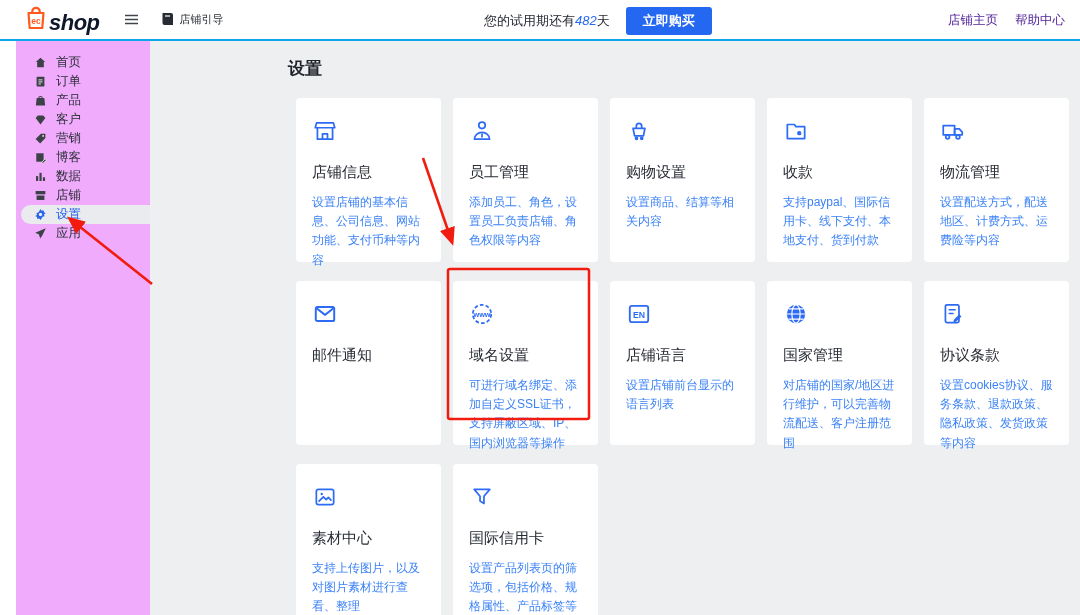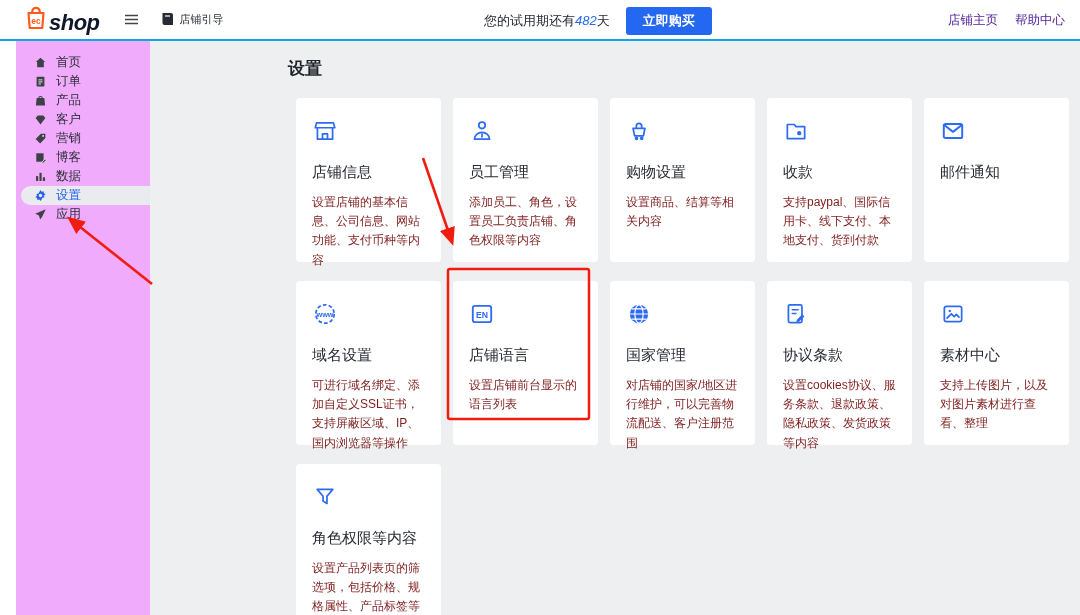--- a/index.html
+++ b/index.html
@@ -26,21 +26,21 @@
   .side-item.active { margin:0 5px; padding-left:13px; background:#e9ebee; border-radius:10px; color:#2563eb; }
   .side-item.active svg { color:#2563eb; }
 
   
   .main { position:absolute; top:41px; left:150px; right:0; bottom:0; background:#edeff1; padding:16px 0 0 138px; }
   .page-title { font-size:17px; font-weight:bold; color:#1f2329; }
   .grid { margin-top:18px; display:grid; grid-template-columns:repeat(5,145px); gap:19px 12px;padding-left:8px; }
   .card { background:#fff; border-radius:4px; height:164px; padding:20px 16px; cursor:pointer; }
   .card-icon { width:26px; height:26px; color:#2e6bf5; display:block; }
   .card-title { margin-top:19px; font-size:15px; color:#272b33; }
-  .card-desc { margin-top:11px; font-size:12px; line-height:1.6; color:#7f1d1d; }
+  .card-desc { margin-top:11px; font-size:12px; line-height:1.6; color:#3b82f6; }
 
   
   .annot { position:absolute; top:0; left:0; width:1080px; height:615px; pointer-events:none; z-index:40; }
 </style>
 </head>
 <body>
 
 <div class="topbar">
   <div class="logo">
     <span>
@@ -121,20 +121,27 @@
     <span>博客</span>
   </div>
   <div class="side-item">
     <svg viewBox="0 0 16 16">
         <rect x="2.5" y="7.5" width="2.7" height="6" fill="currentColor"></rect>
         <rect x="6.7" y="3.5" width="2.7" height="10" fill="currentColor"></rect>
         <rect x="10.9" y="9" width="2.7" height="4.5" fill="currentColor"></rect>
       </svg>
     <span>数据</span>
   </div>
+  <div class="side-item">
+    <svg viewBox="0 0 16 16">
+        <path d="M2 2.5h12v4H2z" fill="currentColor"></path>
+        <path d="M3.2 8h9.6v5.5H3.2z" fill="currentColor"></path>
+      </svg>
+    <span>店铺</span>
+  </div>
   <div class="side-item active">
     <svg viewBox="0 0 16 16">
         <path d="M8 1.3l1.3 2.1 2.4-.6.6 2.4 2.1 1.3-2.1 1.3.6 2.4-2.4.6L9.3 13 8 14.7 6.7 13l-2.4.6-.6-2.4-2.1-1.3 2.1-1.3-.6-2.4 2.4-.6z" fill="currentColor"></path>
         <circle cx="8" cy="8" r="2.1" fill="#e9ebee"></circle>
       </svg>
     <span>设置</span>
   </div>
   <div class="side-item">
     <svg viewBox="0 0 16 16">
         <path d="M14.5 1.5L1.5 7.2l4.6 1.9L7.6 14l2.6-3.6 4.3-8.9z" fill="currentColor"></path>
@@ -181,20 +188,30 @@
 
     <div class="card">
       <svg class="card-icon" viewBox="0 0 24 24" fill="none" stroke="currentColor" stroke-width="1.6" stroke-linejoin="round" stroke-linecap="round">
           <path d="M4 6h6.5L12 8h8v11H4z"></path>
           <circle cx="15" cy="14" r="1.2" fill="currentColor"></circle>
         </svg>
       <div class="card-title">收款</div>
       <div class="card-desc">支持paypal、国际信用卡、线下支付、本地支付、货到付款</div>
     </div>
 
+    <div class="card">
+      <svg class="card-icon" viewBox="0 0 24 24" fill="none" stroke="currentColor" stroke-width="1.6" stroke-linejoin="round" stroke-linecap="round">
+          <rect x="3" y="7" width="10.5" height="8.5"></rect>
+          <path d="M13.5 10h4.3l2.7 3v2.5h-7z"></path>
+          <circle cx="7" cy="17.6" r="1.7"></circle>
+          <circle cx="16.6" cy="17.6" r="1.7"></circle>
+        </svg>
+      <div class="card-title">物流管理</div>
+      <div class="card-desc">设置配送方式，配送地区、计费方式、运费险等内容</div>
+    </div>
 
     <div class="card">
       <svg class="card-icon" viewBox="0 0 24 24" fill="none" stroke="currentColor" stroke-width="1.8" stroke-linejoin="round" stroke-linecap="round">
           <rect x="3.5" y="5.5" width="17" height="13" rx="1.5"></rect>
           <path d="M4.5 7l7.5 5.8L19.5 7"></path>
         </svg>
       <div class="card-title">邮件通知</div>
     </div>
 
     <div class="card">
@@ -242,21 +259,21 @@
           <circle cx="9" cy="9.2" r="1.1" fill="currentColor" stroke="none"></circle>
         </svg>
       <div class="card-title">素材中心</div>
       <div class="card-desc">支持上传图片，以及对图片素材进行查看、整理</div>
     </div>
 
     <div class="card">
       <svg class="card-icon" viewBox="0 0 24 24" fill="none" stroke="currentColor" stroke-width="1.6" stroke-linejoin="round">
           <path d="M4.8 5h14.4l-5.4 6.3v6.6l-3.6-2.1v-4.5z"></path>
         </svg>
-      <div class="card-title">角色权限等内容</div>
+      <div class="card-title">国际信用卡</div>
       <div class="card-desc">设置产品列表页的筛选项，包括价格、规格属性、产品标签等</div>
     </div>
 
   </div>
 </div>
 
 <svg class="annot" viewBox="0 0 1080 615">
   <defs>
     <marker id="ah" markerWidth="8" markerHeight="8" refX="5.5" refY="3" orient="auto">
       <path d="M0 0L7 3L0 6z" fill="#f11c0f"></path>

